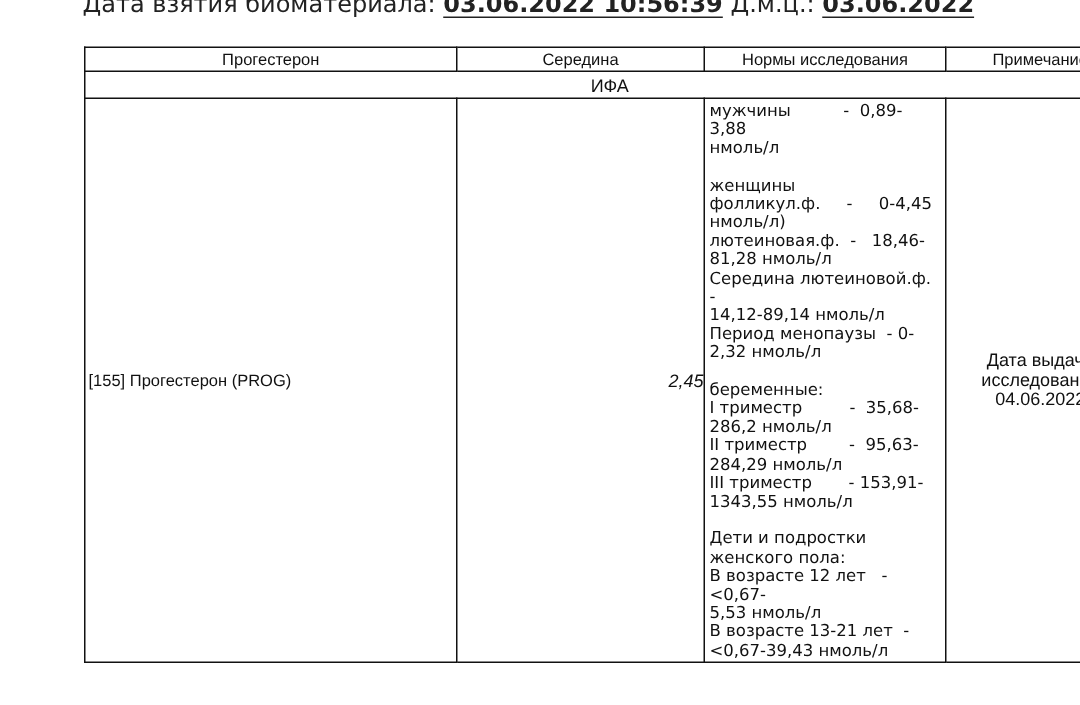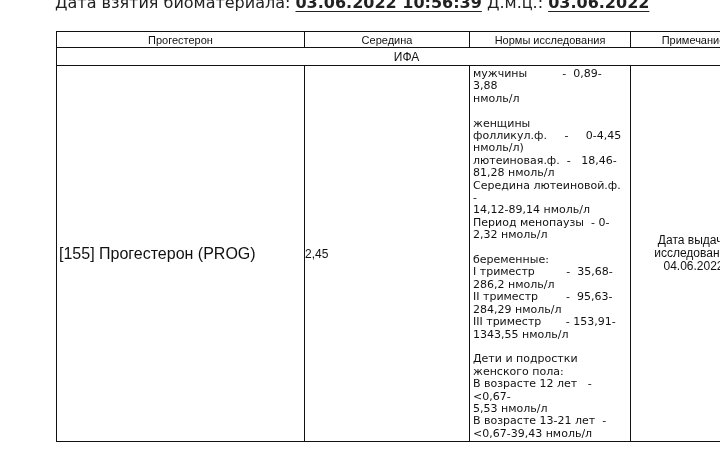--- a/index.html
+++ b/index.html
@@ -27,23 +27,23 @@
       white-space: nowrap; overflow: hidden;
     }
     .col-study { width: 248px; }
     .col-result { width: 165px; }
     .col-norms { width: 161px; }
     .col-note { width: 126px; }
     td.group-row {
       text-align: center; font-size: 12px; height: 17px;
     }
     td.study {
-      font-size: 16px; padding-left: 2px !important; white-space: nowrap;
+      font-size: 11px; padding-left: 2px !important; white-space: nowrap;
     }
-    td.result { text-align: left; font-size: 12px; }
+    td.result { text-align: right; font-size: 12px; font-style: italic; }
     td.norms {
       font-family: "DejaVu Sans", sans-serif;
       font-size: 11px; line-height: 12.4px; vertical-align: top;
       padding: 2px 4px 1px 3px !important; height: 335px;
     }
     .norm-line { display: block; white-space: pre-wrap; }
     .norm-gap { display: block; height: 12.4px; }
     td.note {
       text-align: center; font-size: 12px; line-height: 13px;
       white-space: nowrap; overflow: hidden;

